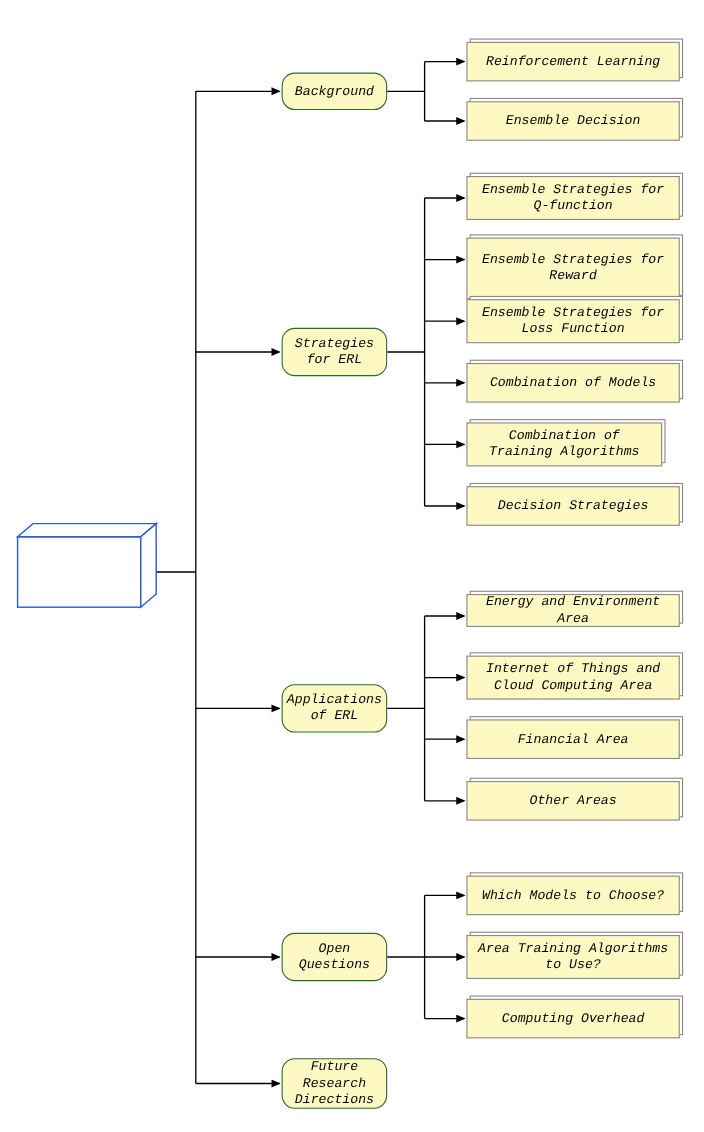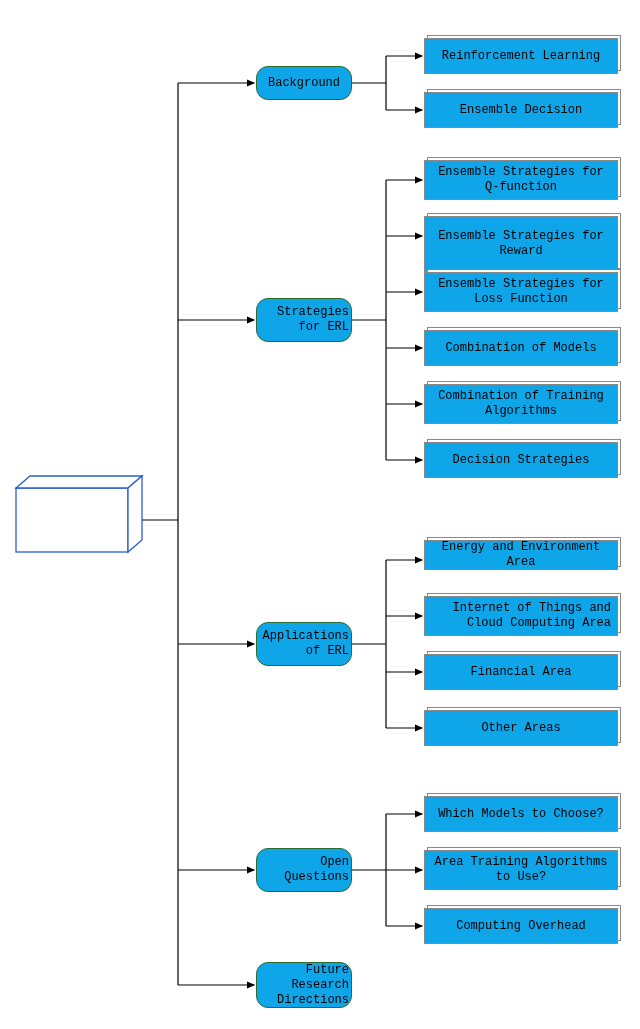--- a/index.html
+++ b/index.html
@@ -14,27 +14,27 @@
   }
   svg { position: absolute; top: 0; left: 0; }
   .node {
     position: absolute;
     display: flex;
     align-items: center;
     justify-content: center;
     text-align: center;
     line-height: 1.25;
     box-sizing: border-box;
-    background: #0ea5e9;
+    background: #fef9c3;
+    font-style: italic;
   }
   .cat {
     border: 1.2px solid #2d6a2d;
     border-radius: 12px;
     padding: 4px 2px;
-    text-align: right;
   }
   .leaf {
     border: 1px solid #888;
     padding: 4px 6px;
     box-shadow: 3px -3px 0 -1px #fff, 3px -3px 0 0 #888;
   }
   .root-label {
     position: absolute;
     text-align: center;
     color: #1a4aa8;
@@ -106,23 +106,23 @@
 <div class="node cat" style="left:256px; top:848px; width:96px; height:44px;">Open Questions</div>
 <div class="node cat" style="left:256px; top:962px; width:96px; height:46px;">Future Research Directions</div>
 
 <div class="node leaf" style="left:424px; top:38px;  width:194px; height:36px;">Reinforcement Learning</div>
 <div class="node leaf" style="left:424px; top:92px;  width:194px; height:36px;">Ensemble Decision</div>
 
 <div class="node leaf" style="left:424px; top:160px; width:194px; height:40px;">Ensemble Strategies for Q-function</div>
 <div class="node leaf" style="left:424px; top:216px; width:194px; height:56px;">Ensemble Strategies for Reward</div>
 <div class="node leaf" style="left:424px; top:272px; width:194px; height:40px;">Ensemble Strategies for Loss Function</div>
 <div class="node leaf" style="left:424px; top:330px; width:194px; height:36px;">Combination of Models</div>
-<div class="node leaf" style="left:424px; top:384px; width:194px; height:40px;">Combination of Training Algorithms</div>
+<div class="node leaf" style="left:424px; top:384px; width:178px; height:40px;">Combination of Training Algorithms</div>
 <div class="node leaf" style="left:424px; top:442px; width:194px; height:36px;">Decision Strategies</div>
 
 <div class="node leaf" style="left:424px; top:540px; width:194px; height:30px;">Energy and Environment Area</div>
-<div class="node leaf" style="left:424px; top:596px; width:194px; height:40px;text-align:right;">Internet of Things and Cloud Computing Area</div>
+<div class="node leaf" style="left:424px; top:596px; width:194px; height:40px;">Internet of Things and Cloud Computing Area</div>
 <div class="node leaf" style="left:424px; top:654px; width:194px; height:36px;">Financial Area</div>
 <div class="node leaf" style="left:424px; top:710px; width:194px; height:36px;">Other Areas</div>
 
 <div class="node leaf" style="left:424px; top:796px; width:194px; height:36px;">Which Models to Choose?</div>
 <div class="node leaf" style="left:424px; top:850px; width:194px; height:40px;">Area Training Algorithms to Use?</div>
 <div class="node leaf" style="left:424px; top:908px; width:194px; height:36px;">Computing Overhead</div>
 
 </body></html>

